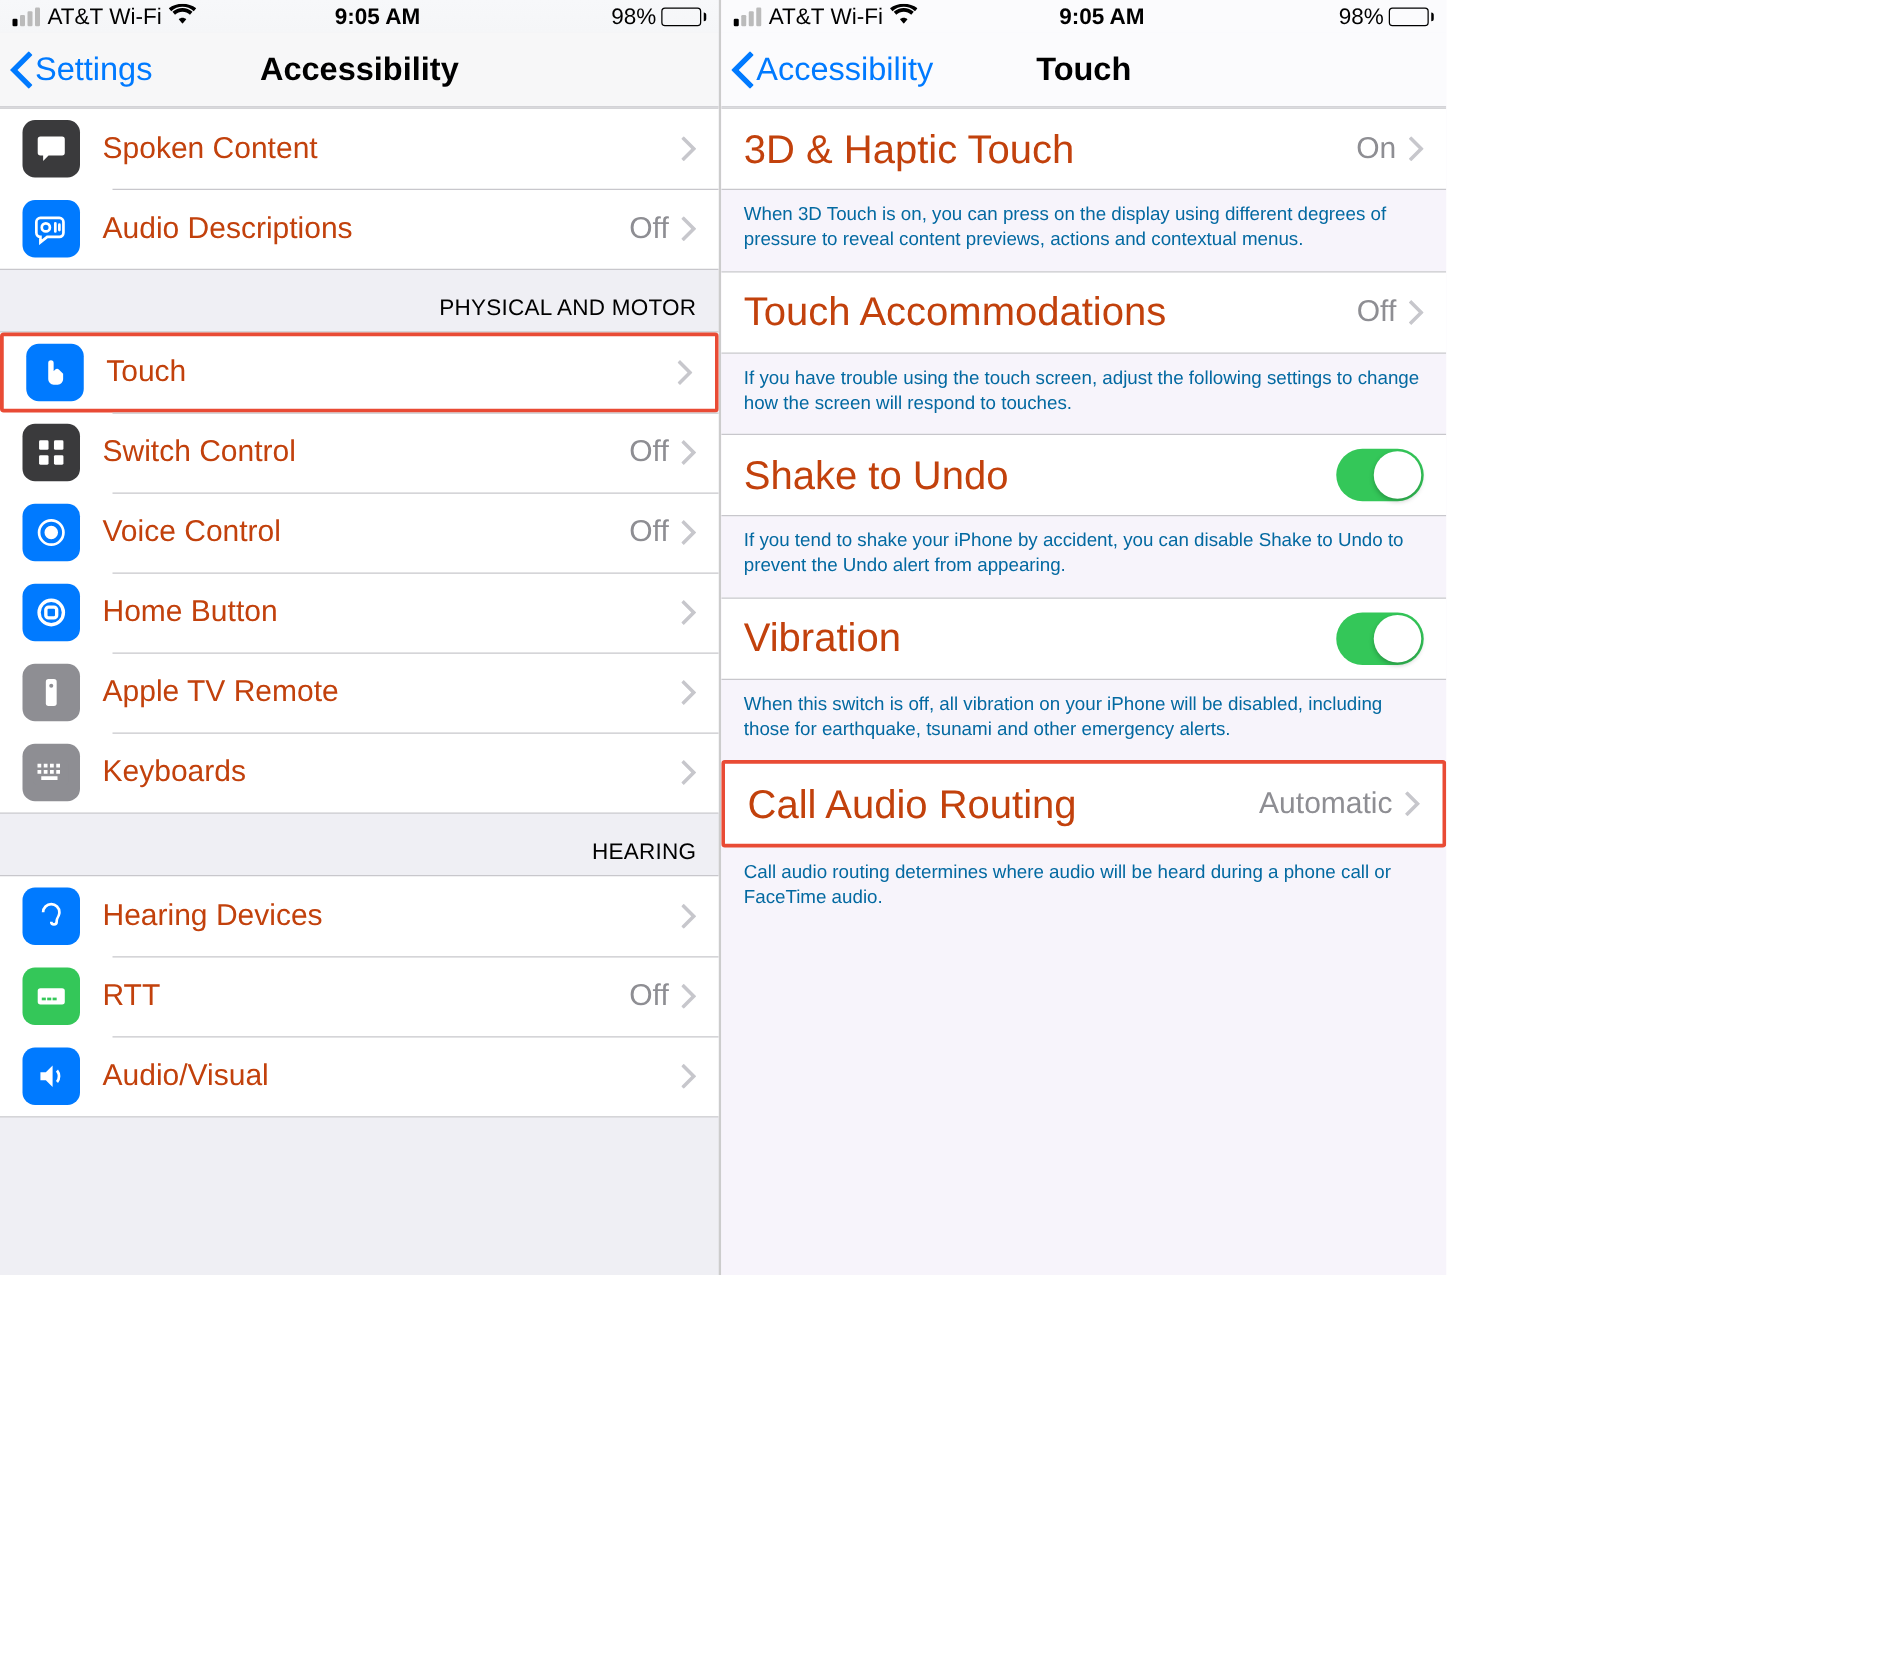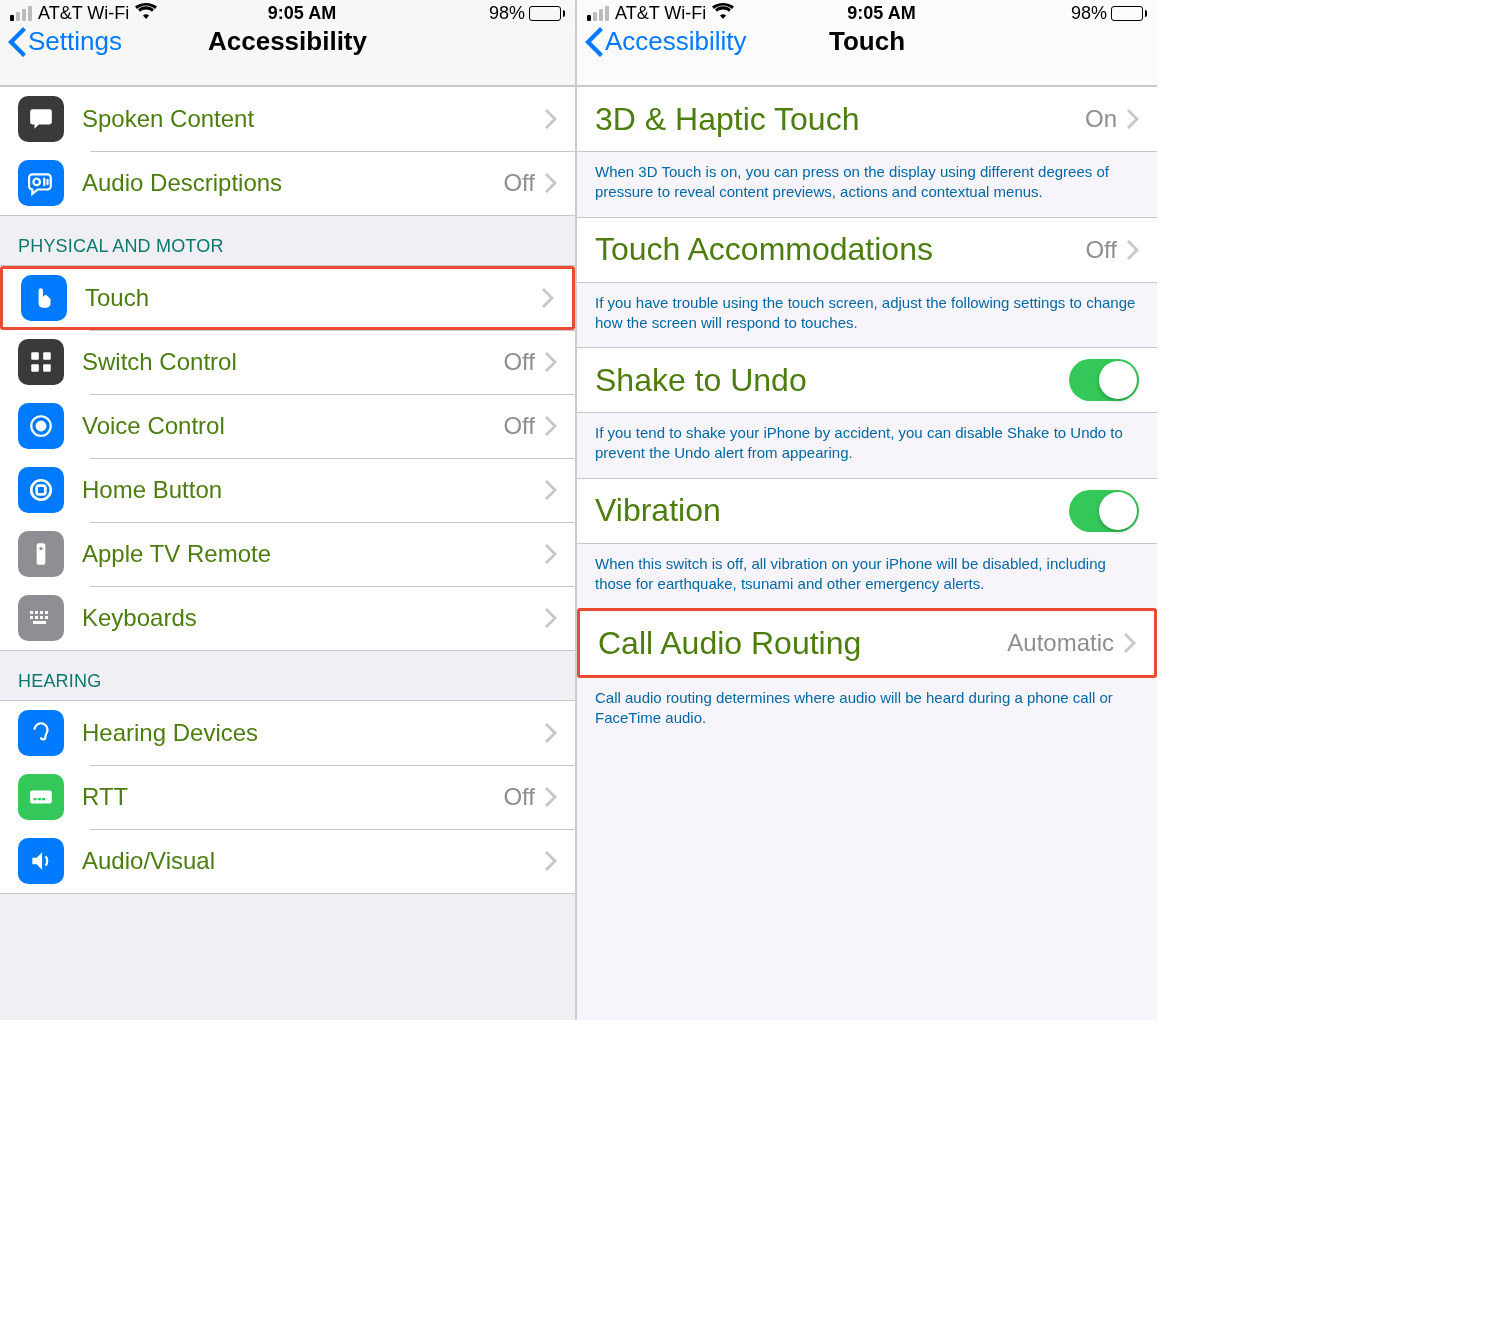--- a/index.html
+++ b/index.html
@@ -47,40 +47,42 @@
 .battery-body {
   width: 32px; height: 15px; border: 1.5px solid #000; border-radius: 3px; position: relative; padding: 1.5px;
 }
 .battery-fill { background: #000; height: 100%; width: 98%; border-radius: 1px; }
 .battery-tip { width: 2.5px; height: 7px; background: #000; margin-left: 1.5px; border-radius: 0 2px 2px 0; }
 
 
 .nav-bar {
   height: 60px;
   display: flex;
+  align-items: center;
   justify-content: center;
   position: relative;
   border-bottom: 1px solid #c8c7cc;
   background: #f7f7f8;
 }
 .pane-right .nav-bar { background: #fbfbfd; }
 .nav-back {
   position: absolute; left: 8px; display: flex; align-items: center; gap: 2px;
   color: #007aff; font-size: 26px; font-weight: 400;
 }
 .nav-back svg { width: 18px; height: 30px; }
 .nav-title { font-size: 26px; font-weight: 600; color: #000; }
 
 
 .section-header {
   padding: 20px 18px 8px 18px;
   font-size: 18px;
-  color: #0f766e;
+  color: #000000;
   letter-spacing: 0.2px;
   text-transform: uppercase;
+  text-align: right;
 }
 .section-footer {
   padding: 10px 18px 14px 18px;
   font-size: 15px;
   color: #0369a1;
   line-height: 1.35;
 }
 .group {
   background: #fff;
   border-top: 1px solid #c8c7cc;
@@ -98,21 +100,21 @@
   position: absolute; top: 0; left: 90px; right: 0;
   border-top: 1px solid #c8c7cc;
 }
 .row-icon {
   width: 46px; height: 46px; border-radius: 10px;
   margin-right: 18px; flex-shrink: 0;
   display: flex; align-items: center; justify-content: center;
   color: #fff; font-size: 26px;
 }
 .icon-darkgray{background:#3a3a3c}.icon-blue{background:#007aff}.icon-gray{background:#8e8e93}.icon-green{background:#34c759}
-.row-label { flex: 1; font-size: 24px; color: #4d7c0f; }
+.row-label { flex: 1; font-size: 24px; color: #c2410c; }
 .pane-right .row-label { font-size: 32px; }
 .row-value { color: #8e8e93; font-size: 24px; margin-right: 10px; }
 .chevron { color: #c7c7cc; }
 .chevron svg { width: 12px; height: 20px; display: block; }
 
 
 .toggle {
   width: 70px; height: 42px; border-radius: 21px; position: relative;
   background: #34c759;
 }

